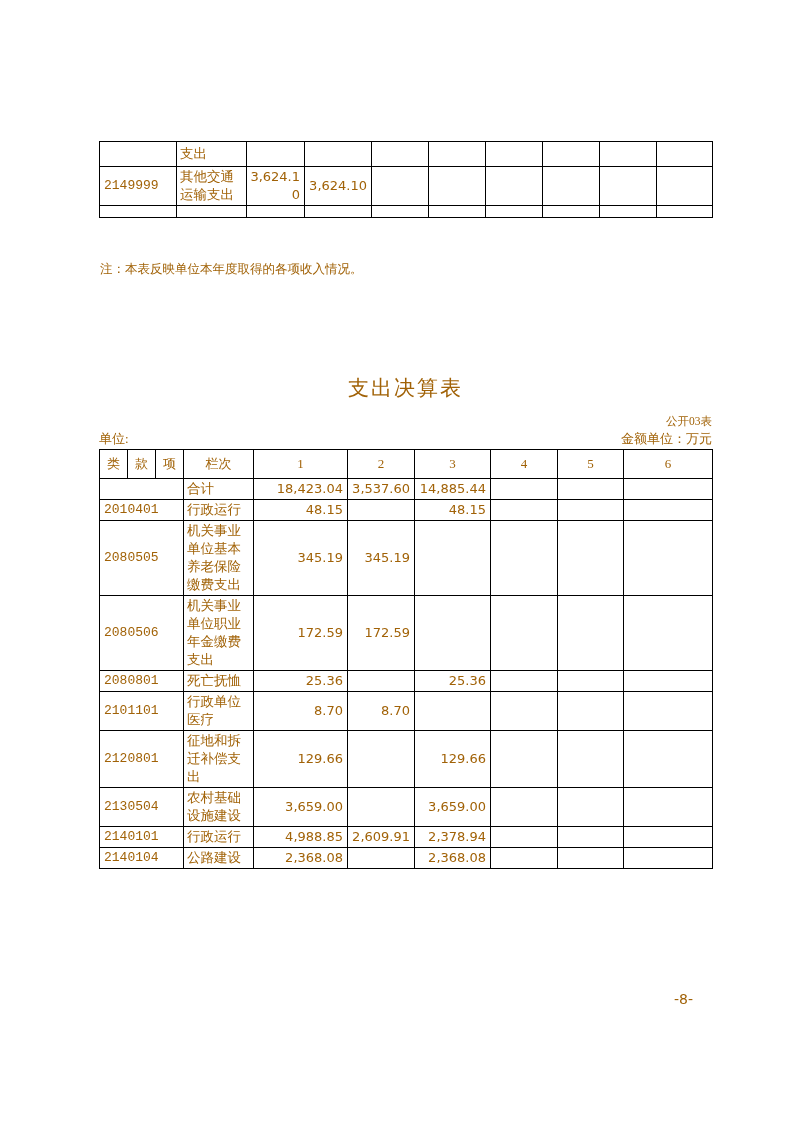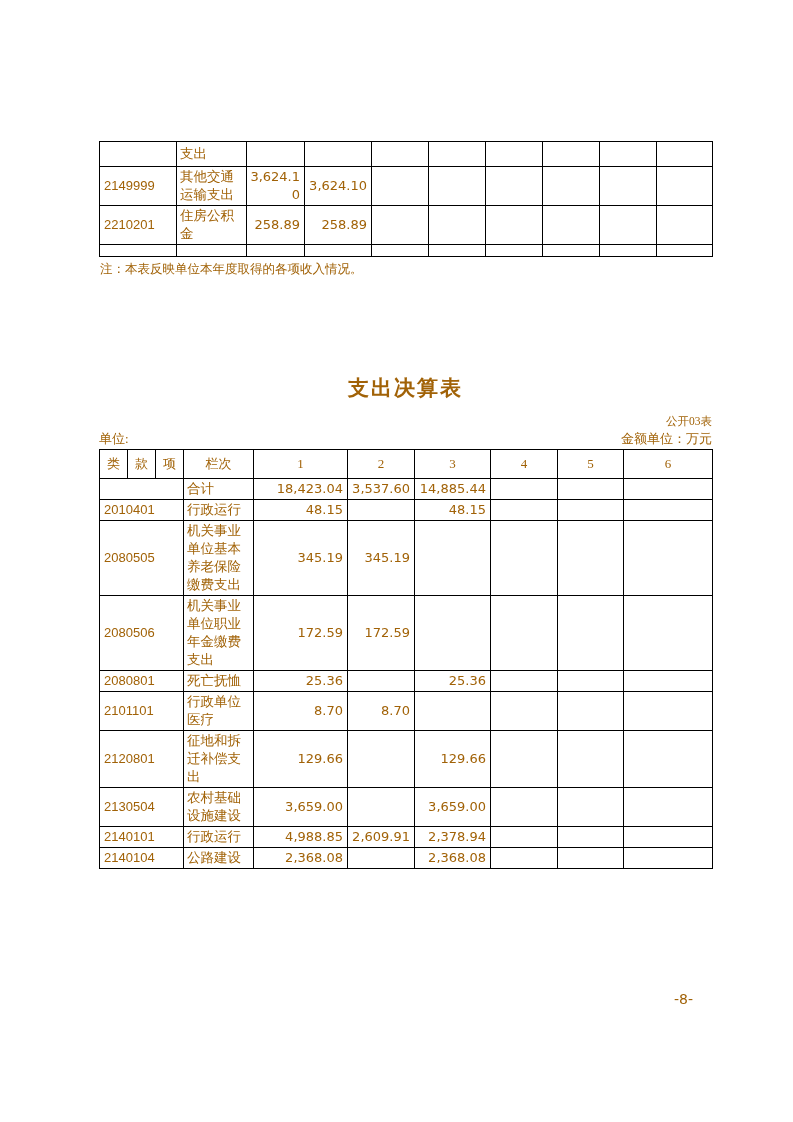--- a/index.html
+++ b/index.html
@@ -21,31 +21,31 @@
     vertical-align: middle;
     overflow: hidden;
     padding: 1px 2px;
   }
   
   .prev-table { position: absolute; left: 99px; top: 141px; width: 613px; }
   .row-cont { height: 25px; }
   .row-filler { height: 12px; }
   .row-filler td { padding: 0; line-height: 0; }
   
-  .td-code { text-align: left; padding-left: 4px; font-family: Liberation Sans, sans-serif; font-size: 13px; }
+  .td-code { text-align: left; padding-left: 4px; font-family: Liberation Mono, monospace; font-size: 13px; }
   .td-name { text-align: left; padding: 1px 3px; }
   .td-num  { text-align: right; padding-right: 4px; padding-left: 2px; font-family: "DejaVu Sans", sans-serif; font-size: 13px; }
   .td-break { word-break: break-all; }
   .td-center { text-align: left; }
   
   .note { position: absolute; left: 100px; top: 261px; font-size: 12.5px; }
   .title {
     position: absolute; left: 99px; width: 613px; top: 374px;
     text-align: center; font-family: "Liberation Sans", sans-serif;
-    font-weight: bold; font-size: 21px; letter-spacing: 2px; margin: 0;
+    font-weight: normal; font-size: 21px; letter-spacing: 2px; margin: 0;
   }
   .doc-label { position: absolute; left: 99px; width: 613px; top: 414px; text-align: right; font-size: 11.5px; }
   .meta-row { position: absolute; left: 99px; width: 613px; top: 430px; display: flex; justify-content: space-between; font-size: 13px; }
   
   .main-table { position: absolute; left: 99px; top: 449px; width: 613px; }
   .main-table thead td { text-align: center; padding: 1px 6px; font-size: 13px; }
   .head-row1 td { height: 62px; }
   .head-row2 td { height: 26px; }
   
   .page-number { position: absolute; right: 100px; top: 991px; font-size: 14px; font-family: "DejaVu Sans", sans-serif; }
@@ -79,32 +79,20 @@
           <td></td>
           <td></td>
           <td></td>
           <td></td>
         </tr>
         <tr>
           <td class="td-code">2149999</td>
           <td class="td-name">其他交通运输支出</td>
           <td class="td-num td-break">3,624.10</td>
           <td class="td-num">3,624.10</td>
-          <td></td>
-          <td></td>
-          <td></td>
-          <td></td>
-          <td></td>
-          <td></td>
-        </tr>
-        <tr>
-          <td class="td-code">2210201</td>
-          <td class="td-name">住房公积金</td>
-          <td class="td-num td-break">258.89</td>
-          <td class="td-num">258.89</td>
           <td></td>
           <td></td>
           <td></td>
           <td></td>
           <td></td>
           <td></td>
         </tr>
         <tr class="row-filler">
           <td></td>
           <td></td>

